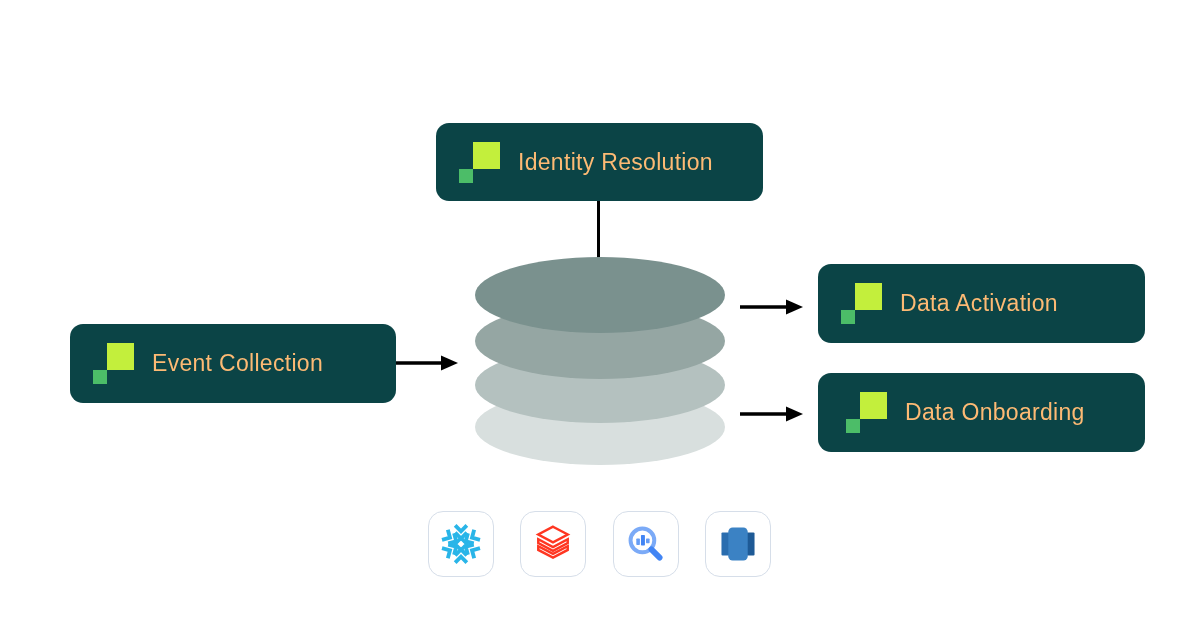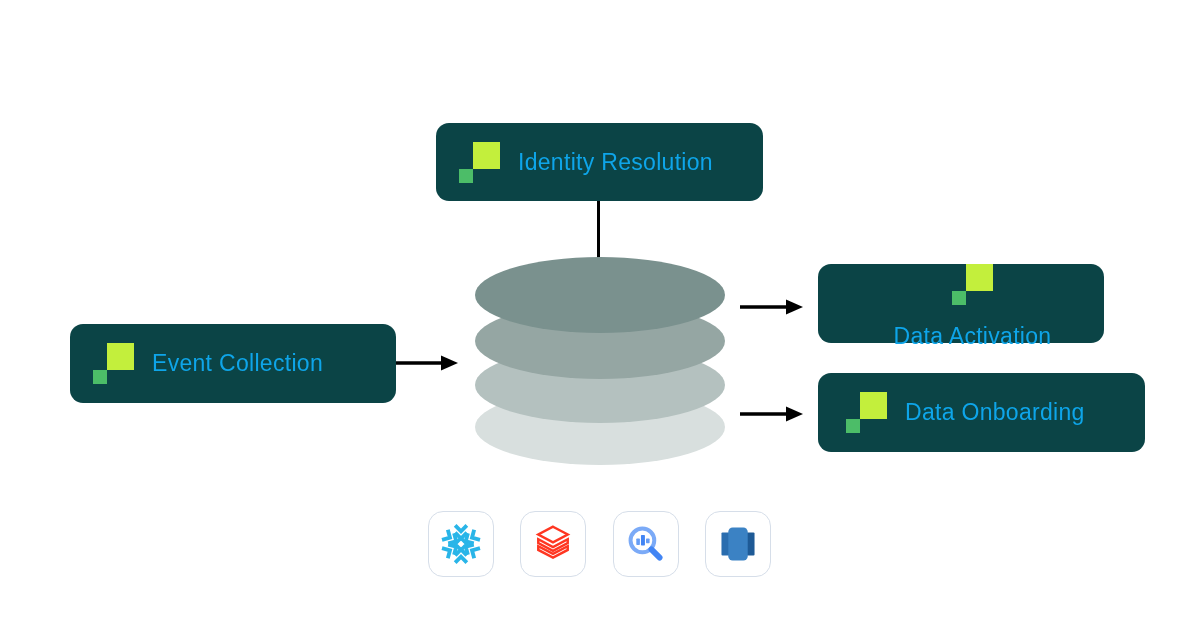--- a/index.html
+++ b/index.html
@@ -15,33 +15,33 @@
     position:absolute;
     box-sizing:border-box;
     background:#0B4446;
     border-radius:13px;
     display:flex;
     align-items:center;
     padding-left:23px;
     gap:18px;
   }
   .node-label{
-    color:#0ea5e9;
+    color:#fdba74;
     font-size:23px;
     font-weight:500;
     letter-spacing:.3px;
     white-space:nowrap;
   }
   .sq-icon{position:relative;width:41px;height:41px;flex:0 0 41px;}
   .sq-lime{position:absolute;right:0;top:0;width:27px;height:27px;background:#C3EF3C;}
   .sq-green{position:absolute;left:0;bottom:0;width:14px;height:14px;background:#4CBD68;}
 
   #node-identity  {left:436px;top:123px;width:327px;height:78px;}
   #node-event     {left:57px; top:324px;width:326px;height:79px;margin-left:13px;}
-  #node-activation{left:818px;top:264px;width:286px;height:79px;flex-direction:column;}
+  #node-activation{left:818px;top:264px;width:327px;height:79px;}
   #node-onboarding{left:818px;top:373px;width:327px;height:79px;padding-left:28px;}
 
   
   .cyl{position:absolute;left:475px;top:257px;width:250px;height:210px;}
   .cyl-layer{position:absolute;left:0;width:250px;height:76px;border-radius:50%;}
   .cyl-1{top:0;   z-index:4;}
   .cyl-2{top:46px; z-index:3;}
   .cyl-3{top:90px; z-index:2;}
   .cyl-4{top:132px;z-index:1;}
 

